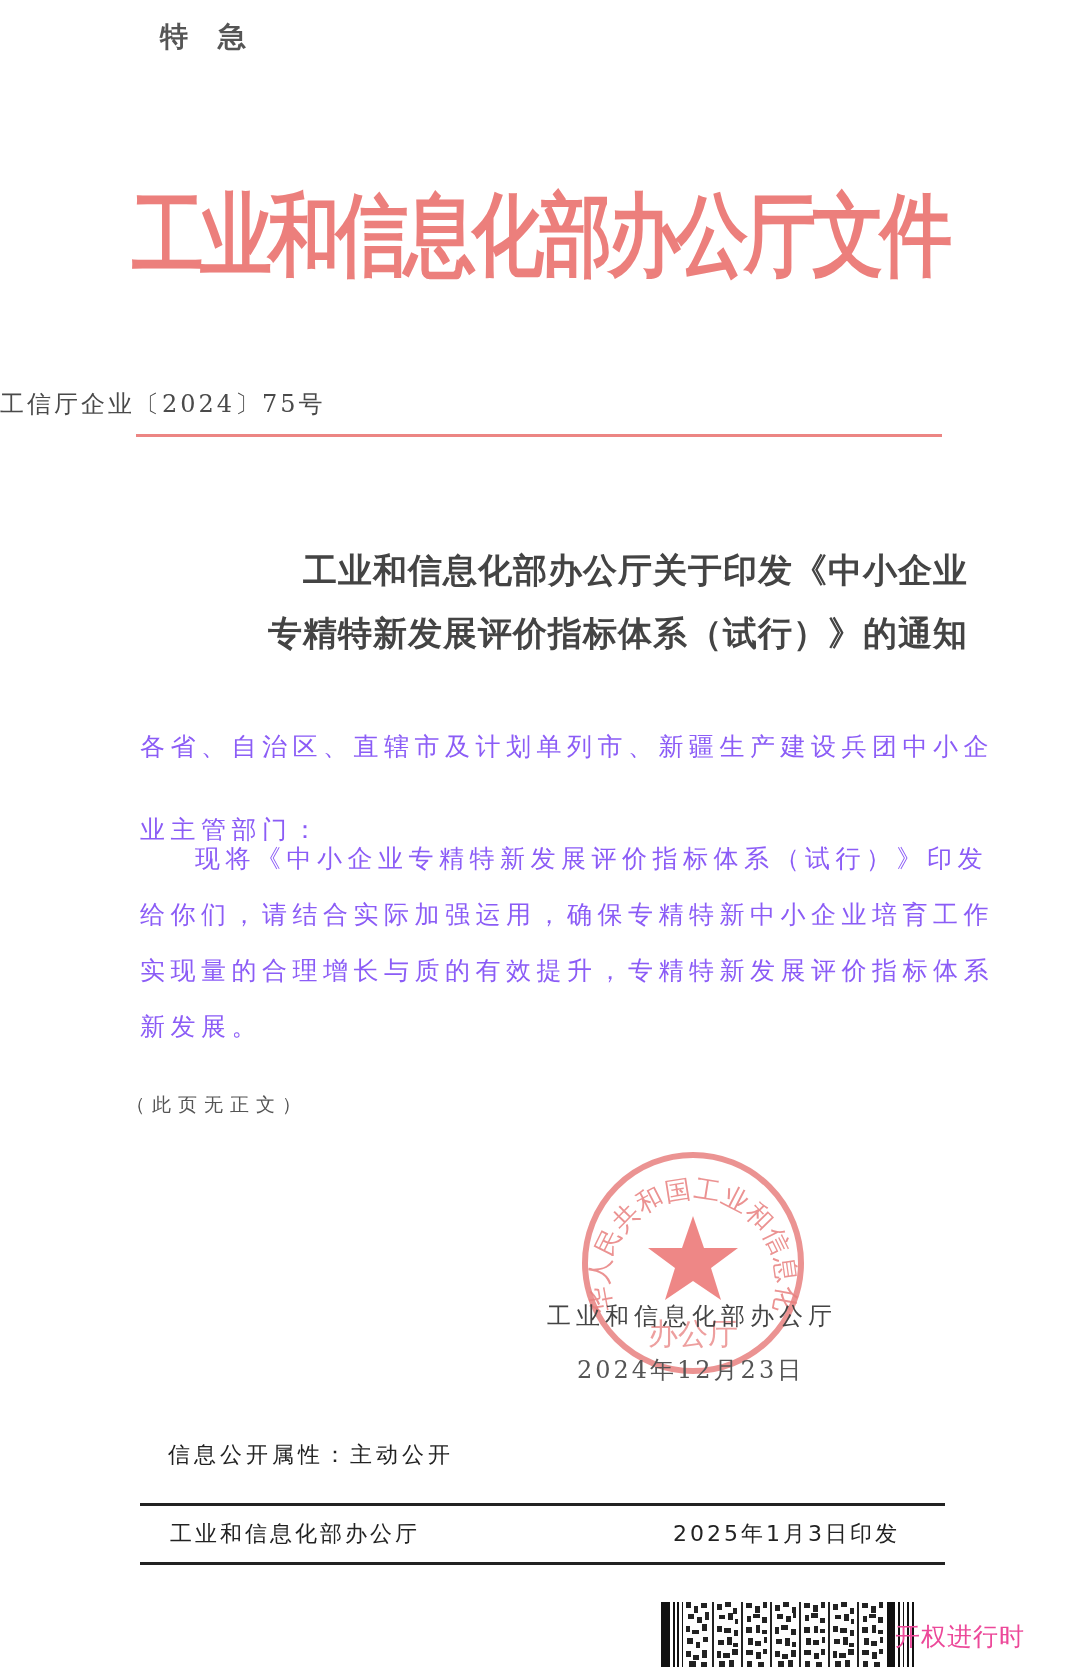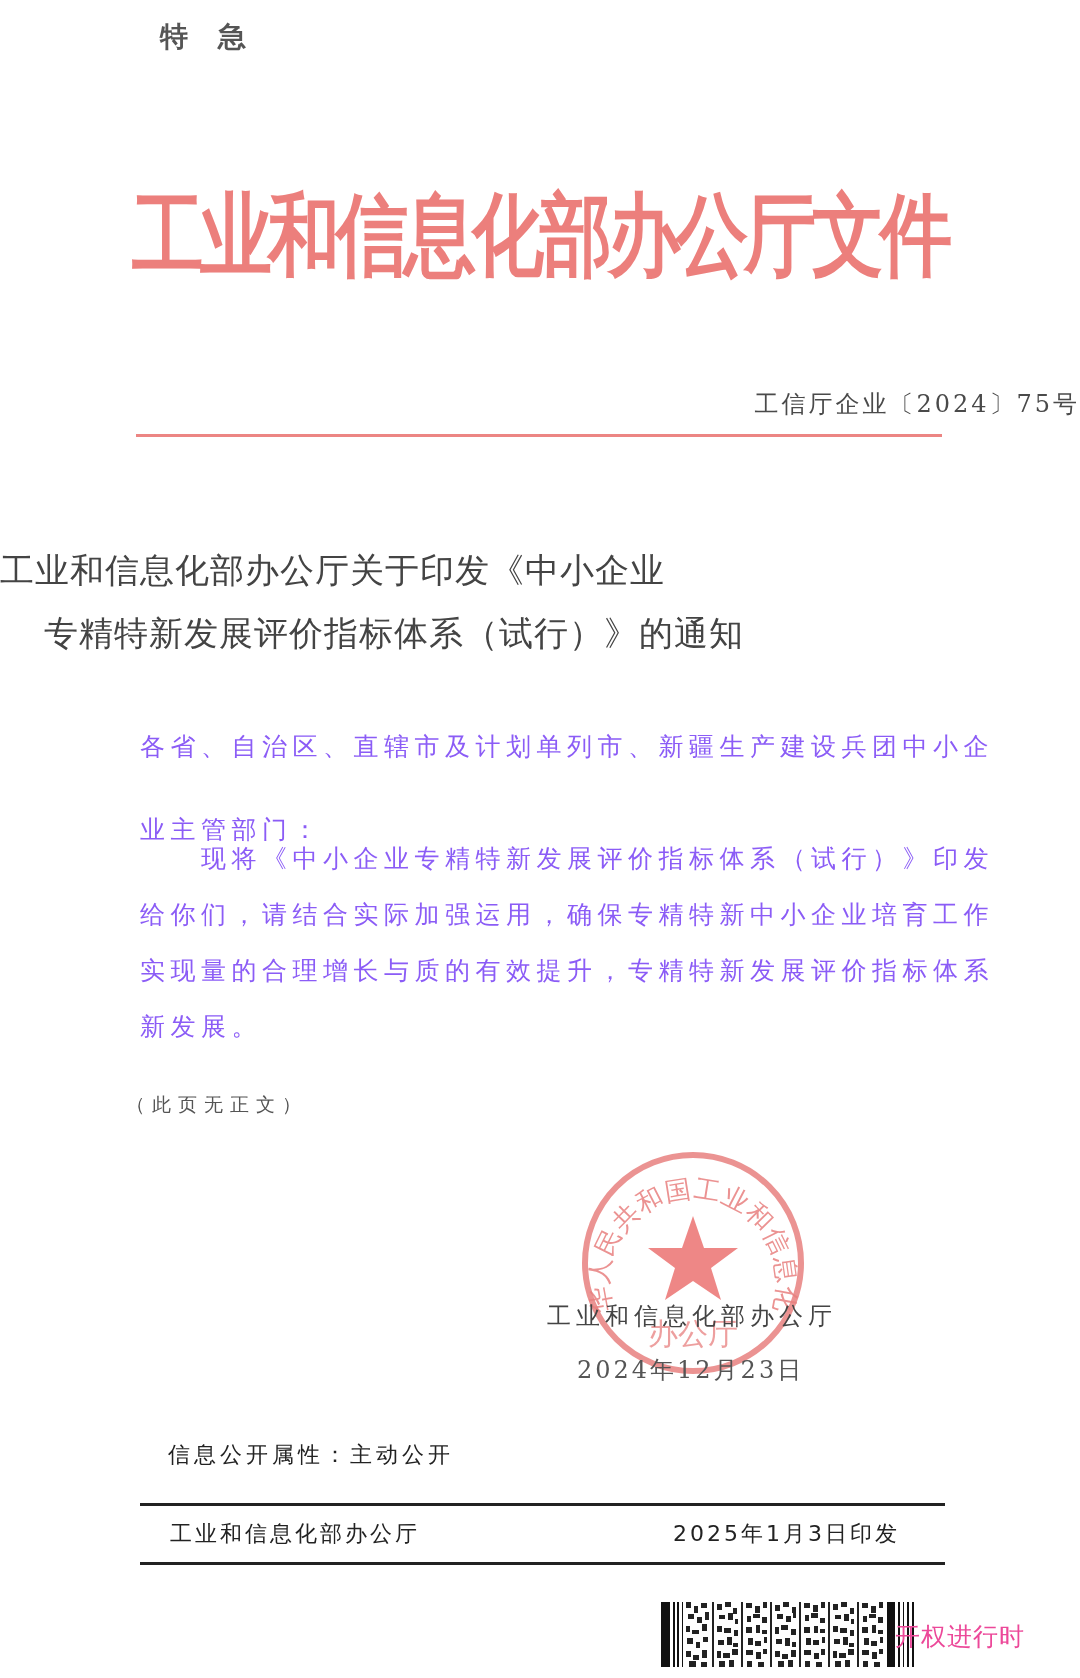--- a/index.html
+++ b/index.html
@@ -38,43 +38,43 @@
     letter-spacing: -4px;
     transform: scaleY(1.25);
     transform-origin: top center;
     line-height: 1;
     white-space: nowrap;
   }
 
   .doc-number {
     left: 0; top: 388px;
     width: 1080px;
-    text-align: right;
+    text-align: left;
     font-size: 24px;
     letter-spacing: 3px;
     color: #4a4a4a;
   }
 
   .red-rule {
     left: 136px; top: 434px;
     width: 806px; height: 3px;
     background: #ec8583;
   }
 
   .title {
     left: 0; width: 968px;
-    text-align: left;
+    text-align: right;
     font-size: 34px;
-    font-weight: normal;
+    font-weight: bold;
     color: #444;
     letter-spacing: 1px;
     white-space: nowrap;
   }
   .title.l1 { top: 548px; }
-  .title.l2 { top: 611px; padding-left: 44px; }
+  .title.l2 { top: 611px; }
 
   .body-text {
     left: 140px; width: 805px;
     font-size: 25px;
     color: #8b5cf6;
     white-space: nowrap;
     letter-spacing: 5.5px;
   }
 
   .no-body {
@@ -159,21 +159,21 @@
 <div class="abs doc-number">工信厅企业〔2024〕75号</div>
 
 <div class="abs red-rule"></div>
 
 <div class="abs title l1">工业和信息化部办公厅关于印发《中小企业</div>
 <div class="abs title l2">专精特新发展评价指标体系（试行）》的通知</div>
 
 <div class="abs body-text" style="top:730px;">各省、自治区、直辖市及计划单列市、新疆生产建设兵团中小企</div>
 <div class="abs body-text" style="top:786px;margin-top:27px;">业主管部门：</div>
 
-<div class="abs body-text" style="top:842px; left:195px;text-align:center;">现将《中小企业专精特新发展评价指标体系（试行）》印发</div>
+<div class="abs body-text" style="top:842px; left:195px;">现将《中小企业专精特新发展评价指标体系（试行）》印发</div>
 <div class="abs body-text" style="top:898px;">给你们，请结合实际加强运用，确保专精特新中小企业培育工作</div>
 <div class="abs body-text" style="top:954px;">实现量的合理增长与质的有效提升，专精特新发展评价指标体系</div>
 <div class="abs body-text" style="top:1010px;">新发展。</div>
 
 <div class="abs no-body">（此页无正文）</div>
 
 <svg class="abs seal" viewBox="0 0 230 230">
   <defs>
     <path id="sealArc" d="M 40 175 A 85 85 0 1 1 190 175"></path>
   </defs>

